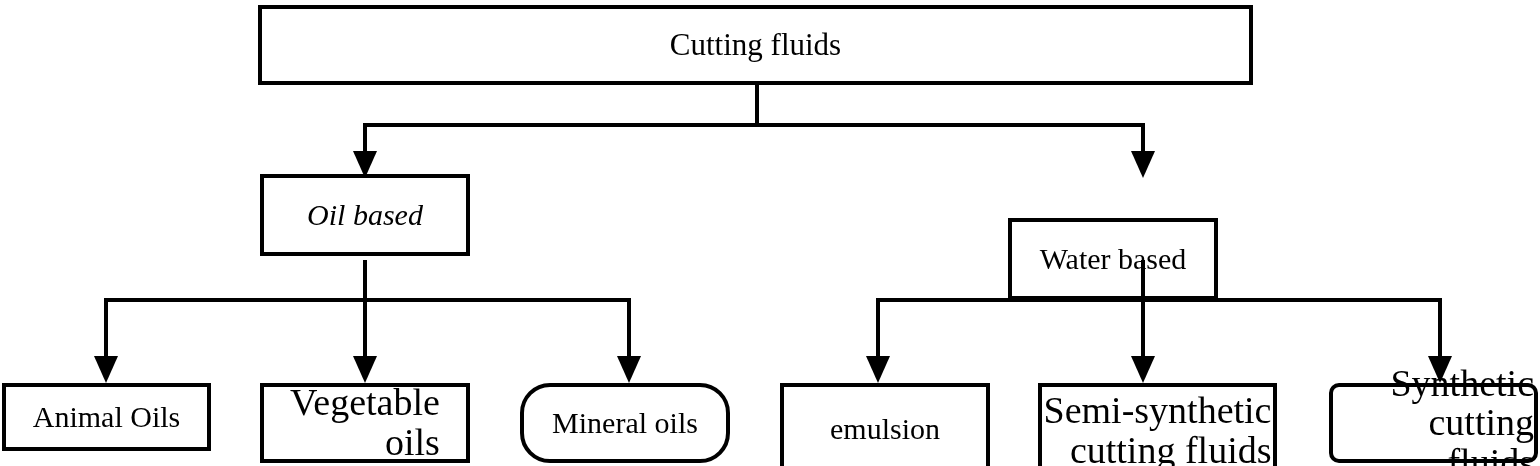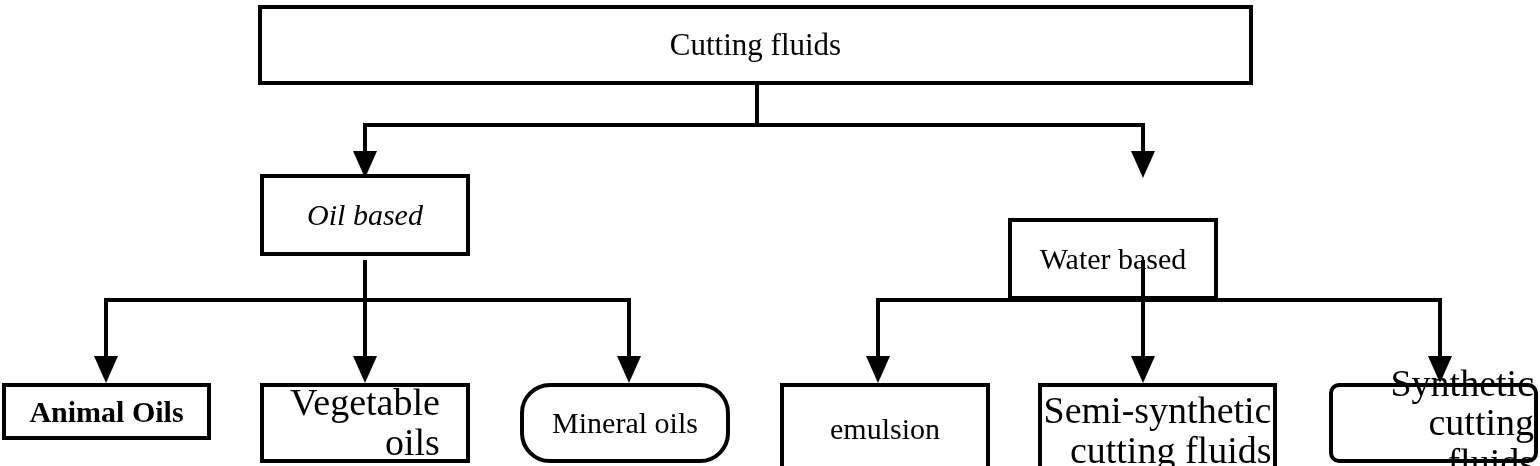--- a/index.html
+++ b/index.html
@@ -84,21 +84,21 @@
 
   <div class="vline" style="left:876px; top:298px; width:4px; height:60px;"></div>
   <div class="arrowhead" style="left:866px; top:356px;"></div>
 
   <div class="vline" style="left:1141px; top:298px; width:4px; height:60px;"></div>
   <div class="arrowhead" style="left:1131px; top:356px;"></div>
 
   <div class="vline" style="left:1438px; top:298px; width:4px; height:60px;"></div>
   <div class="arrowhead" style="left:1428px; top:356px;"></div>
 
-  <div class="node node-leaf" style="left:2px; top:383px; width:209px; height:57px;font-weight:bold;">Animal Oils</div>
+  <div class="node node-leaf" style="left:2px; top:383px; width:209px; height:68px;">Animal Oils</div>
 
   <div class="node node-leaf-2" style="left:260px; top:383px; width:210px; height:80px;">Vegetable
 oils</div>
 
   <div class="node node-leaf" style="left:520px; top:383px; width:210px; height:80px;border-radius:30px;">Mineral oils</div>
 
   <div class="node node-leaf" style="left:780px; top:383px; width:210px; height:92px;">emulsion</div>
 
   <div class="node node-leaf-2" style="left:1038px; top:383px; width:239px; height:95px;">Semi-synthetic
 cutting fluids</div>

